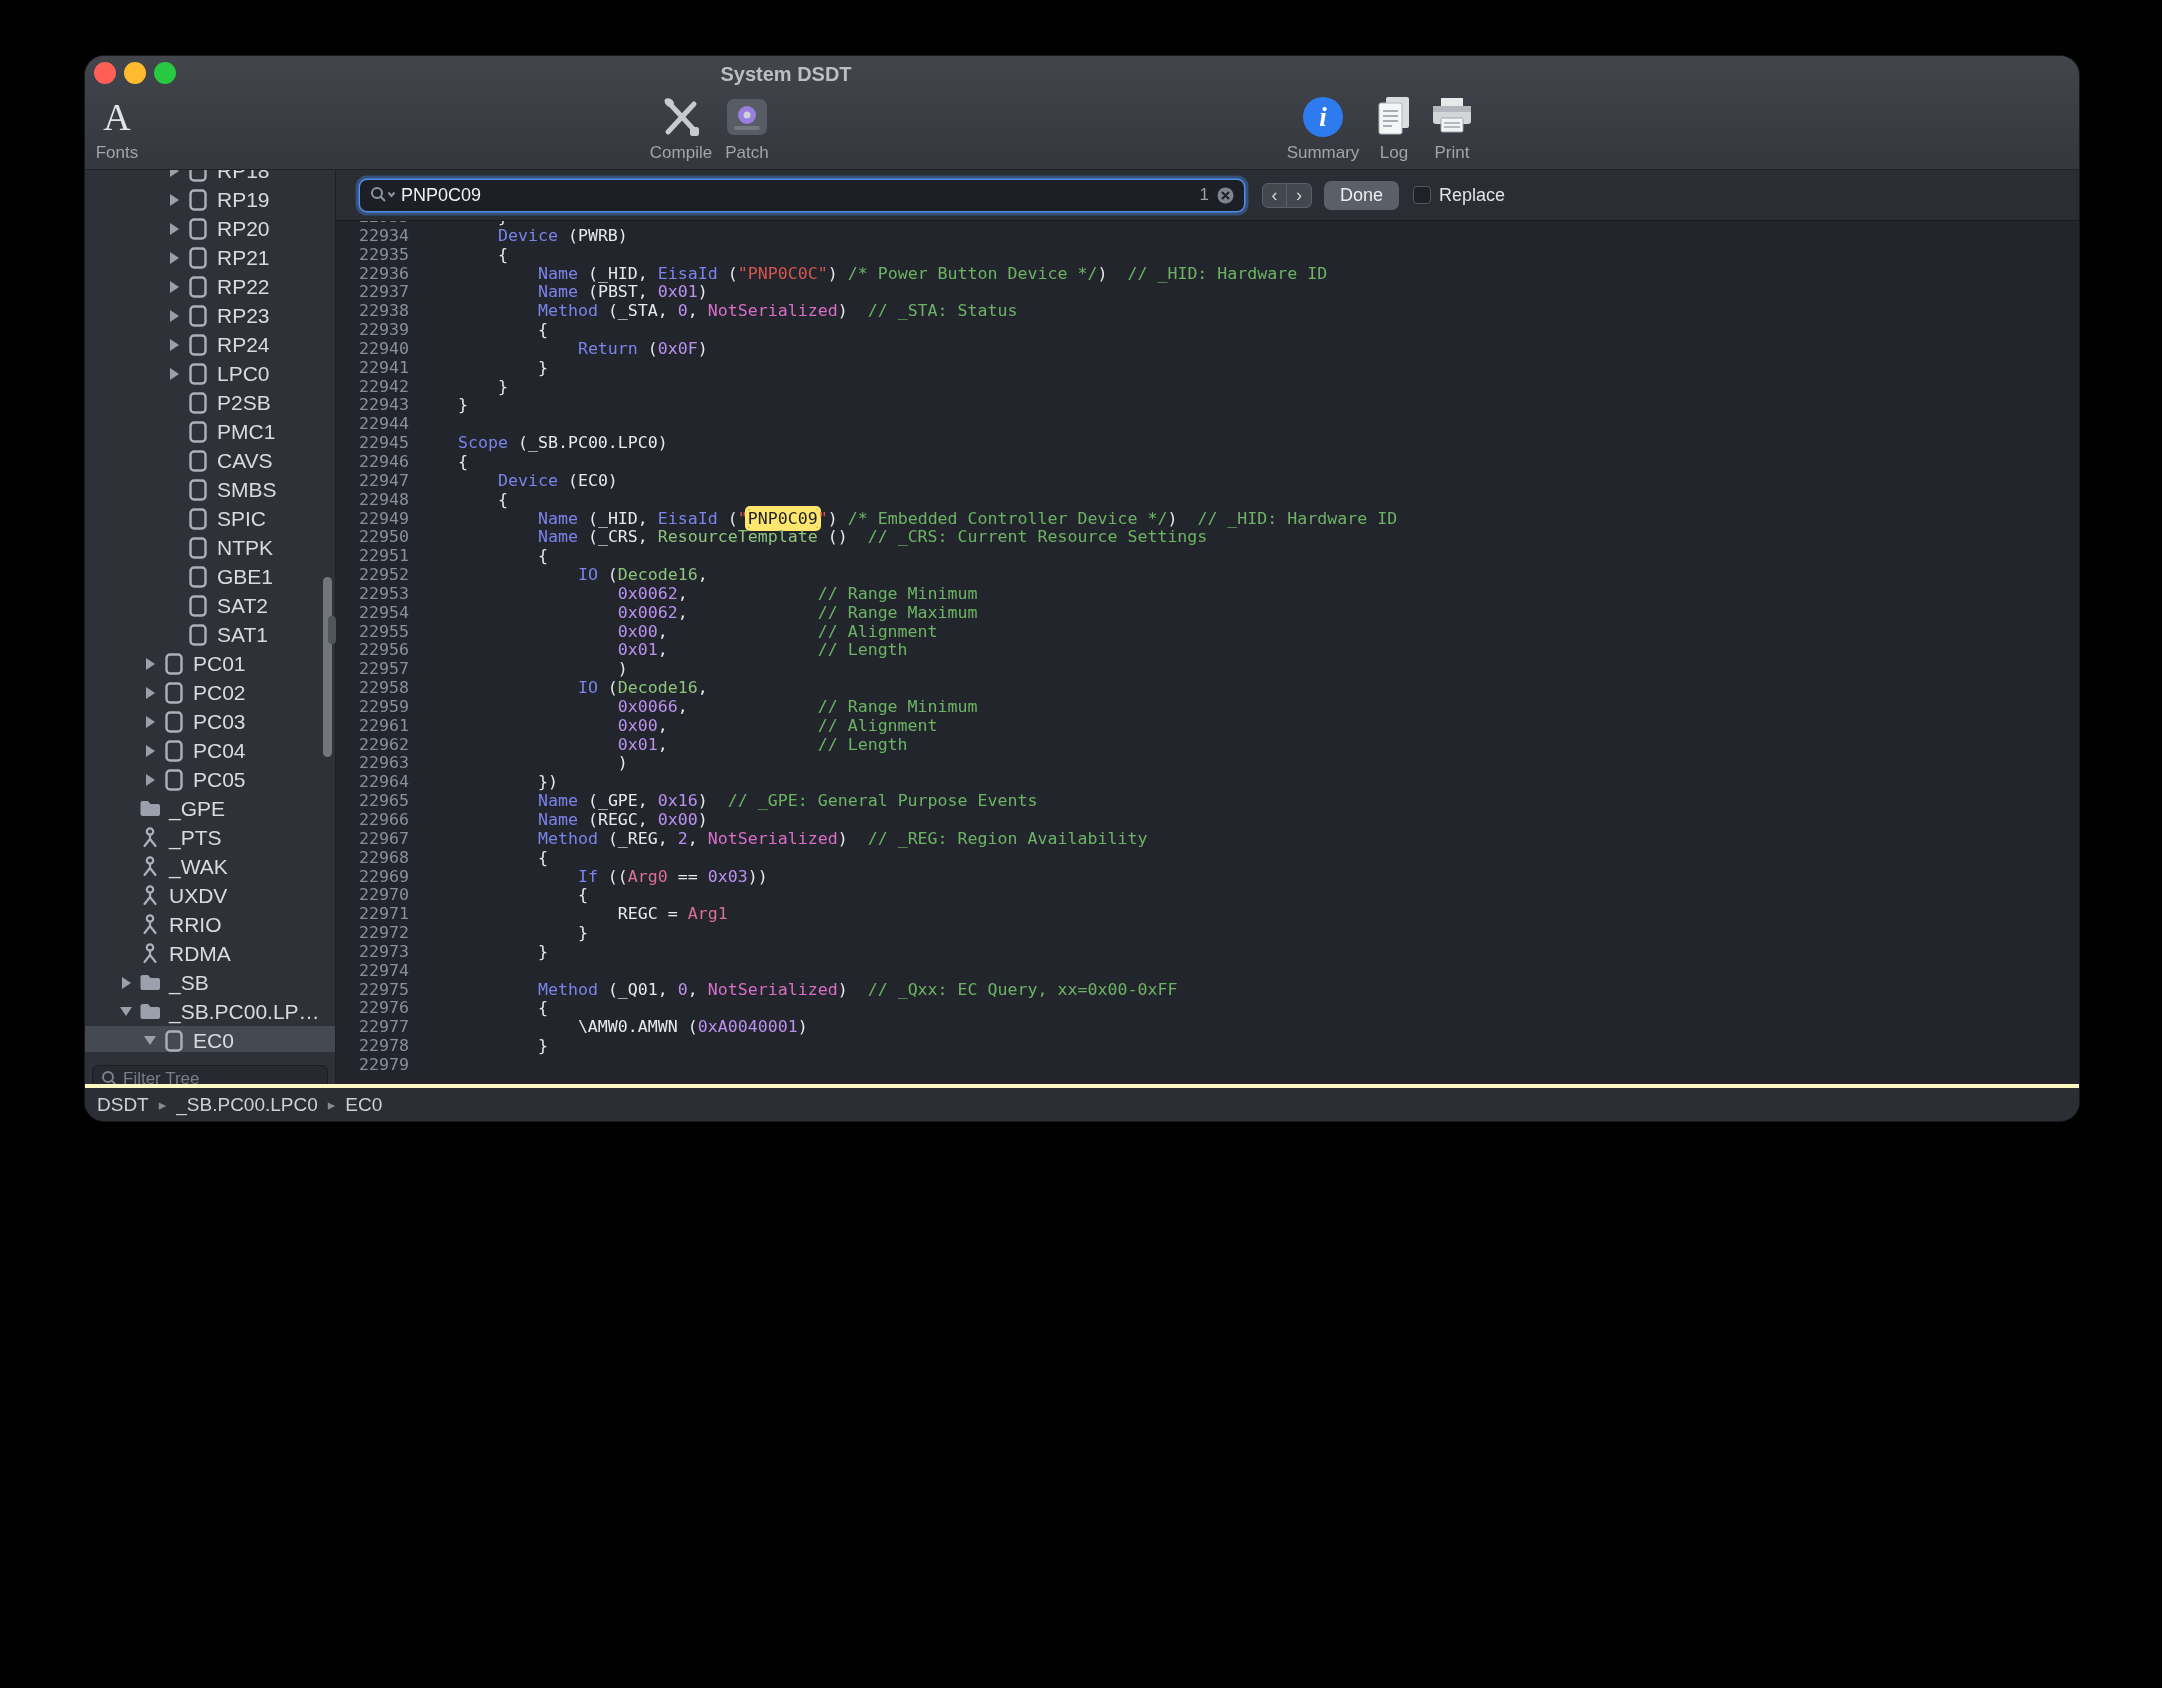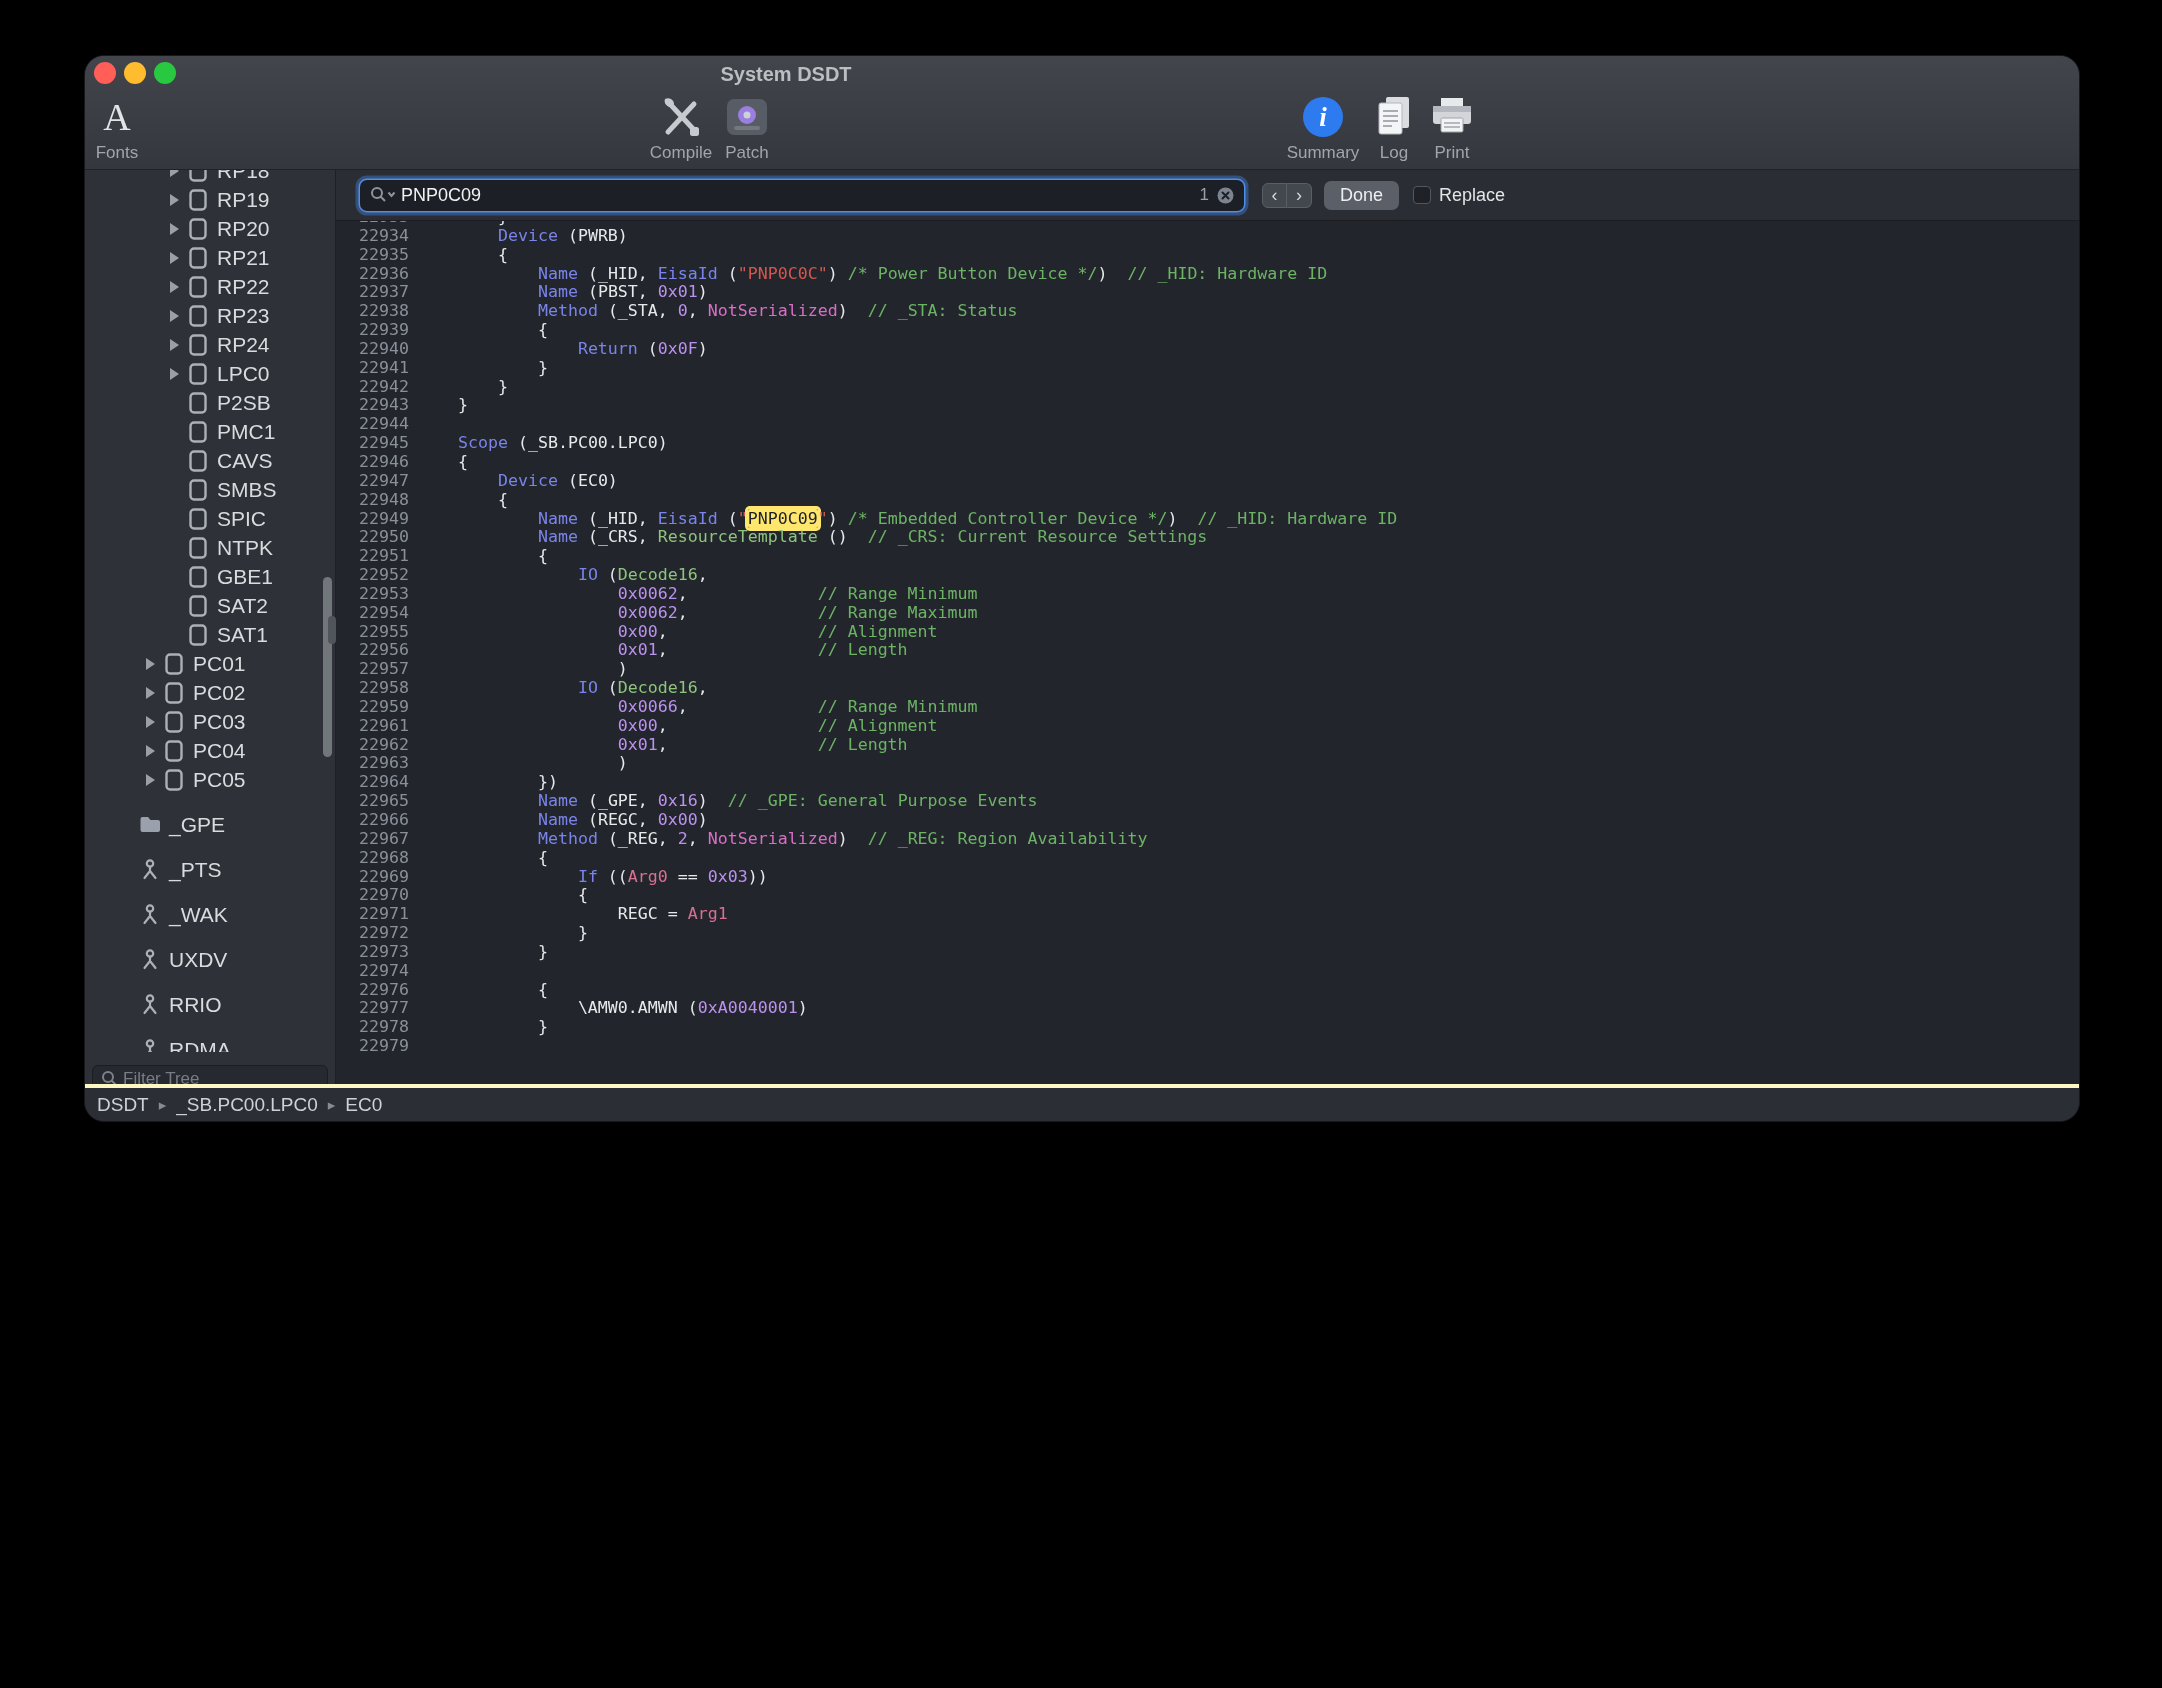--- a/index.html
+++ b/index.html
@@ -28,21 +28,21 @@
   .tool-fonts{left:0;}.tool-compile{left:564px;}.tool-patch{left:630px;}
   .tool-summary{left:1206px;}.tool-log{left:1277px;align-items:center;}.tool-print{left:1335px;}
   .fonts-glyph{font-family:"Liberation Serif", serif;font-size:38px;color:#e3e4e7;line-height:1;}
   
   .main{flex:1;display:flex;position:relative;min-height:0;}
   .sidebar{width:250px;flex:none;background:#2e3137;border-right:1px solid #1e2024;
     position:relative;overflow:hidden;}
   .tree{position:absolute;top:-14px;left:0;right:0;bottom:32px;overflow:hidden;}
   .trow{height:29px;display:flex;align-items:center;font-size:21px;color:#d9dbde;white-space:nowrap;}
   .trow.sel{background:#454951;}
-  .lvl1{padding-left:30px;margin-top:16px;}.lvl2{padding-left:54px;}.lvl3{padding-left:78px;}
+  .lvl1{padding-left:30px;}.lvl2{padding-left:54px;}.lvl3{padding-left:78px;}
   .tri{width:22px;height:22px;flex:none;display:flex;align-items:center;justify-content:center;}
   .tri.right::before{content:'';border-left:9px solid #9ba0a8;border-top:6px solid transparent;border-bottom:6px solid transparent;}
   .tri.down::before{content:'';border-top:9px solid #9ba0a8;border-left:6px solid transparent;border-right:6px solid transparent;}
   .ticon{width:26px;flex:none;display:flex;justify-content:center;align-items:center;margin-right:6px;}
   .sb-thumb{position:absolute;right:3px;top:407px;width:9px;height:180px;border-radius:5px;
     background:rgba(170,174,181,.55);}
   .filterwrap{position:absolute;left:7px;right:7px;bottom:5px;height:14px;}
   .filterwrap input{width:100%;height:27px;box-sizing:border-box;background:#26292f;
     border:1px solid #1b1d21;border-radius:6px;color:#c7cacd;padding:0 8px 0 30px;
     font-size:17px;font-family:inherit;outline:none;}
@@ -537,20 +537,21 @@
             <div class="line"><span class="ln">22965</span><span class="code"><span class="tk-w">        </span><span class="tk-k">Name</span><span class="tk-w"> (_GPE, </span><span class="tk-n">0x16</span><span class="tk-w">)</span><span class="tk-g">  // _GPE: General Purpose Events</span></span></div>
             <div class="line"><span class="ln">22966</span><span class="code"><span class="tk-w">        </span><span class="tk-k">Name</span><span class="tk-w"> (REGC, </span><span class="tk-n">0x00</span><span class="tk-w">)</span></span></div>
             <div class="line"><span class="ln">22967</span><span class="code"><span class="tk-w">        </span><span class="tk-k">Method</span><span class="tk-w"> (_REG, </span><span class="tk-n">2</span><span class="tk-w">, </span><span class="tk-p">NotSerialized</span><span class="tk-w">)</span><span class="tk-g">  // _REG: Region Availability</span></span></div>
             <div class="line"><span class="ln">22968</span><span class="code"><span class="tk-w">        {</span></span></div>
             <div class="line"><span class="ln">22969</span><span class="code"><span class="tk-w">            </span><span class="tk-k">If</span><span class="tk-w"> ((</span><span class="tk-a">Arg0</span><span class="tk-w"> == </span><span class="tk-n">0x03</span><span class="tk-w">))</span></span></div>
             <div class="line"><span class="ln">22970</span><span class="code"><span class="tk-w">            {</span></span></div>
             <div class="line"><span class="ln">22971</span><span class="code"><span class="tk-w">                REGC = </span><span class="tk-a">Arg1</span></span></div>
             <div class="line"><span class="ln">22972</span><span class="code"><span class="tk-w">            }</span></span></div>
             <div class="line"><span class="ln">22973</span><span class="code"><span class="tk-w">        }</span></span></div>
             <div class="line"><span class="ln">22974</span><span class="code"></span></div>
+            <div class="line"><span class="ln">22975</span><span class="code"><span class="tk-w">        </span><span class="tk-k">Method</span><span class="tk-w"> (_Q01, </span><span class="tk-n">0</span><span class="tk-w">, </span><span class="tk-p">NotSerialized</span><span class="tk-w">)</span><span class="tk-g">  // _Qxx: EC Query, xx=0x00-0xFF</span></span></div>
             <div class="line"><span class="ln">22976</span><span class="code"><span class="tk-w">        {</span></span></div>
             <div class="line"><span class="ln">22977</span><span class="code"><span class="tk-w">            \AMW0.AMWN (</span><span class="tk-n">0xA0040001</span><span class="tk-w">)</span></span></div>
             <div class="line"><span class="ln">22978</span><span class="code"><span class="tk-w">        }</span></span></div>
             <div class="line"><span class="ln">22979</span><span class="code"></span></div>
           </div>
       </div>
     </section>
   </div>
 
   <div class="statusbar">

